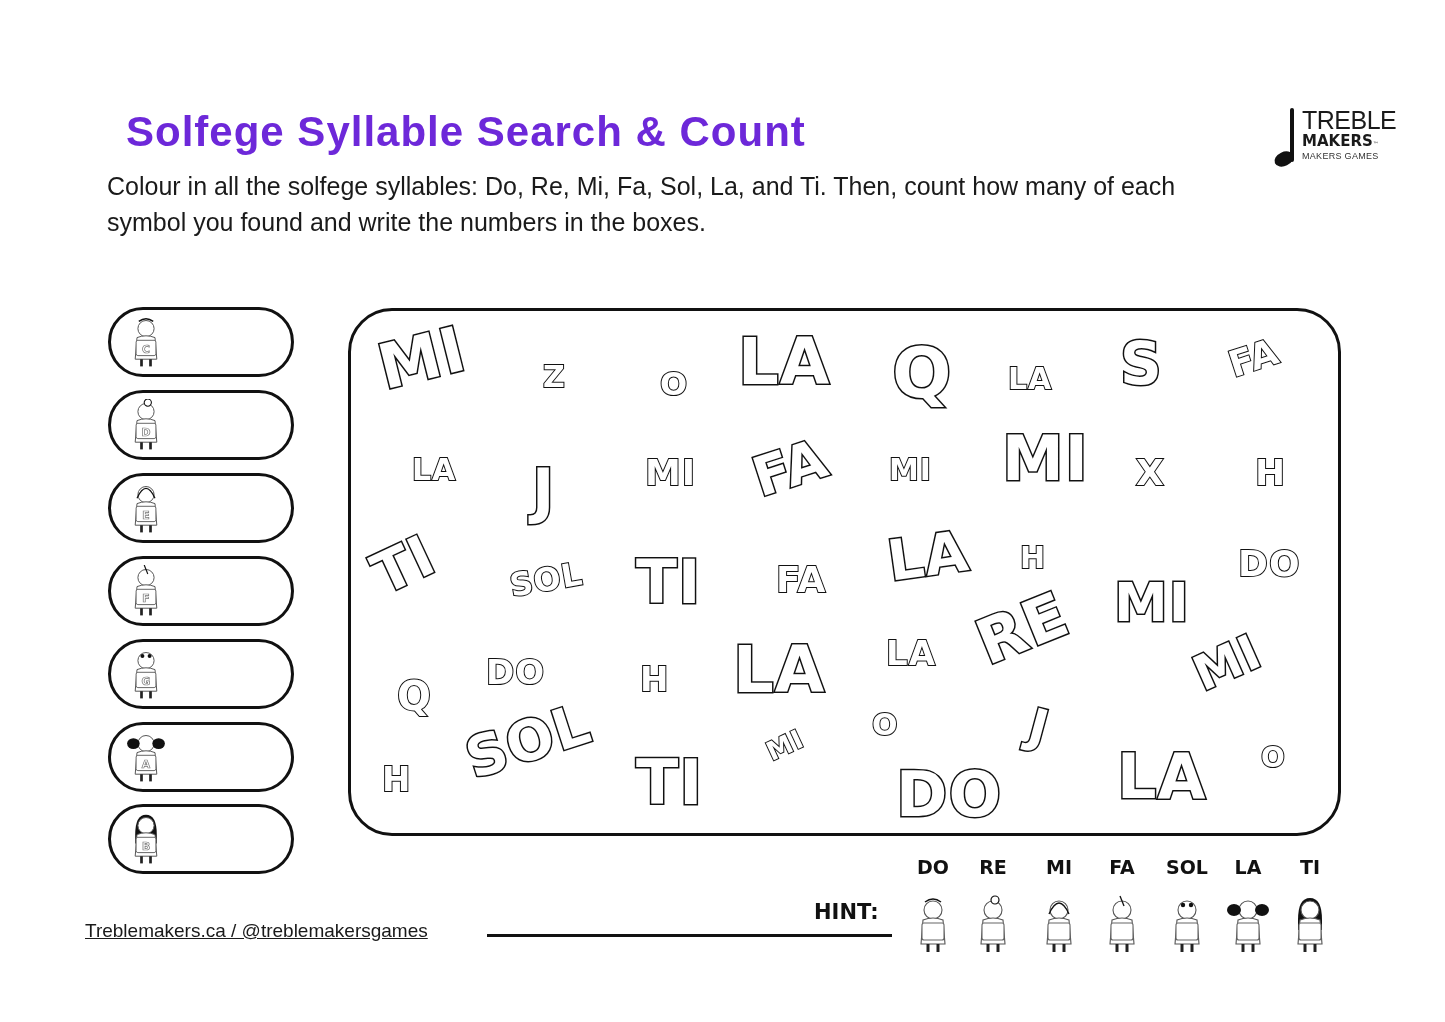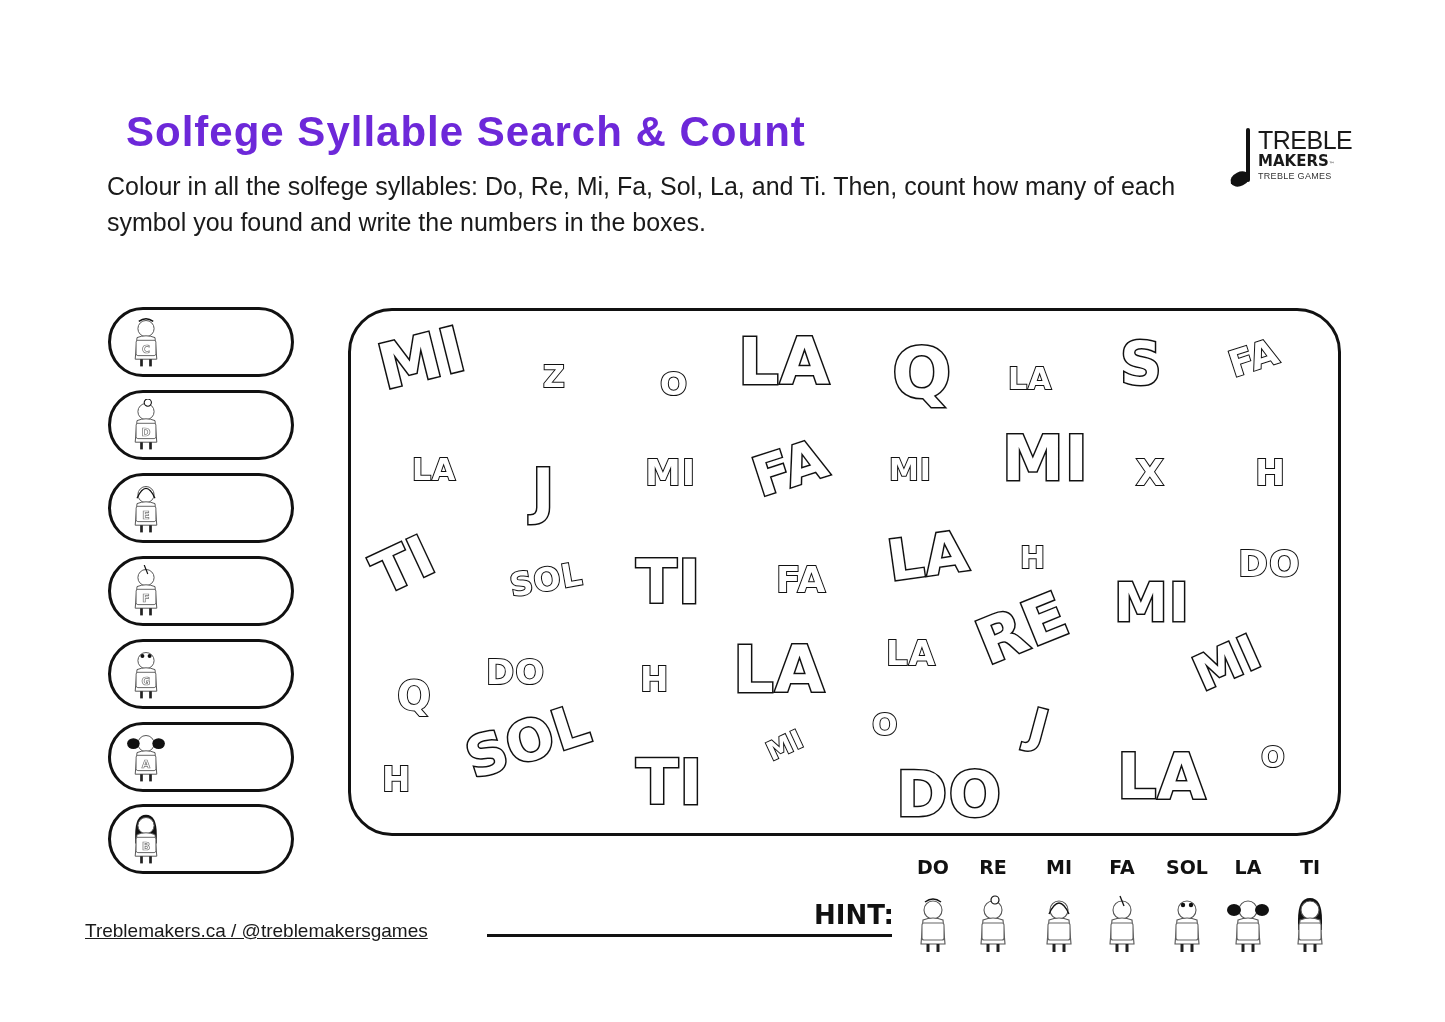--- a/index.html
+++ b/index.html
@@ -9,21 +9,21 @@
   }
   .title {
     position: absolute; left: 126px; top: 108px;
     font-family: Liberation Sans, sans-serif; font-weight: bold; font-size: 42px; letter-spacing: 1px;
     color: #6d28d9;
   }
   .instructions {
     position: absolute; left: 107px; top: 168px; width: 1080px;
     font-family: Liberation Sans, sans-serif; font-size: 25px; line-height: 36px; color: #1a1a1a;
   }
-  .logo { position: absolute; left: 1228px; top: 106px; width: 120px; height: 66px; margin-top: 20px; }
+  .logo { position: absolute; left: 1272px; top: 106px; width: 120px; height: 66px; }
   .logo .note-stem { position: absolute; left: 18px; top: 2px; width: 4px; height: 54px; background: #111; border-radius: 2px; }
   .logo .note-head { position: absolute; left: 2px; top: 46px; width: 20px; height: 14px; background: #111; border-radius: 50%; transform: rotate(-25deg); }
   .logo .l1 { position: absolute; left: 30px; top: 0px; font-family: "Liberation Sans", sans-serif; font-size: 25px; letter-spacing: -0.5px; color: #1a1a1a; }
   .logo .l2 { position: absolute; left: 30px; top: 26px; font-family: "DejaVu Sans", sans-serif; font-weight: bold; font-size: 15px; color: #1a1a1a; }
   .logo .l3 { position: absolute; left: 30px; top: 45px; font-family: "Liberation Sans", sans-serif; font-size: 9px; color: #333; letter-spacing: 0.3px; }
 
   .count-box {
     position: absolute; left: 108px; width: 186px; height: 70px;
     border: 3px solid #111; border-radius: 38px; background: #fff; box-sizing: border-box;
   }
@@ -40,39 +40,39 @@
     position: absolute; font-family: "DejaVu Sans", sans-serif; font-weight: bold;
     color: #fff; -webkit-text-stroke: 2.2px #111; paint-order: stroke fill;
     white-space: nowrap; line-height: 1; letter-spacing: 1px;
     text-shadow: 0 0 0 #111;
   }
 
   .footer-text {
     position: absolute; left: 85px; top: 920px; font-family: "Liberation Sans", sans-serif; font-size: 19px; color: #1a1a1a; text-decoration: underline;
   }
   .footer-line { position: absolute; left: 487px; top: 934px; width: 405px; height: 3px; background: #111; }
-  .hint-label { position: absolute; left: 814px; top: 900px; font-family: "DejaVu Sans", sans-serif; font-weight: bold; font-size: 26px; color: #111; }
+  .hint-label { position: absolute; left: 814px; top: 900px; font-family: "DejaVu Sans", sans-serif; font-weight: bold; font-size: 21px; color: #111; }
 
   .hint-col { position: absolute; top: 856px; width: 60px; text-align: center; }
   .hint-col .syl { font-family: "DejaVu Sans", sans-serif; font-weight: bold; font-size: 19px; color: #111; display: block; }
   .hint-col .fig { width: 48px; height: 64px; margin: 16px auto 0; }
   .hint-col .fig svg { width: 100%; height: 100%; }
 </style>
 </head>
 <body>
 
 <div class="title">Solfege Syllable Search &amp; Count</div>
 <div class="instructions">Colour in all the solfege syllables: Do, Re, Mi, Fa, Sol, La, and Ti. Then, count how many of each symbol you found and write the numbers in the boxes.</div>
 
 <div class="logo">
   <div class="note-stem"></div>
   <div class="note-head"></div>
   <div class="l1">TREBLE</div>
   <div class="l2"><span>MAKERS</span><span style="font-size:6px;font-weight:normal;">™</span></div>
-  <div class="l3">TREBLE GAMES</div>
+  <div class="l3">MAKERS GAMES</div>
 </div>
 
 <div id="count-boxes">
     <div class="count-box" style="top: 307px;">
       <div class="char-avatar"><svg viewBox="0 0 48 60" xmlns="http://www.w3.org/2000/svg">
 
     <circle cx="24" cy="14" r="9" fill="#fff" stroke="#555" stroke-width="1.1"></circle>
     <path d="M16 6 Q24 0 32 6" stroke="#111" fill="none" stroke-width="1.5"></path>
     <path d="M14 24 Q24 20 34 24 L36 48 L12 48 Z" fill="#fff" stroke="#555" stroke-width="1.1"></path>
     <rect x="13" y="27" width="22" height="17" rx="2" fill="#fff" stroke="#666" stroke-width="1.1"></rect>

